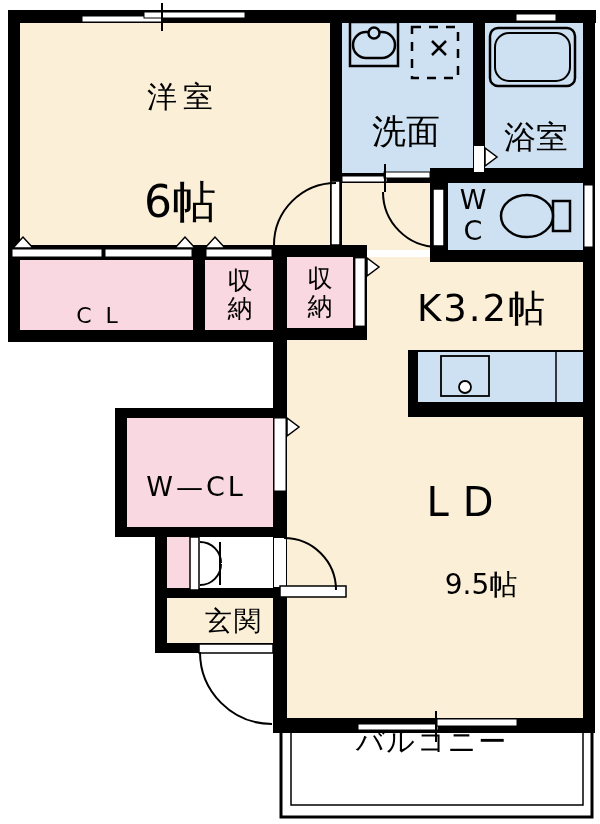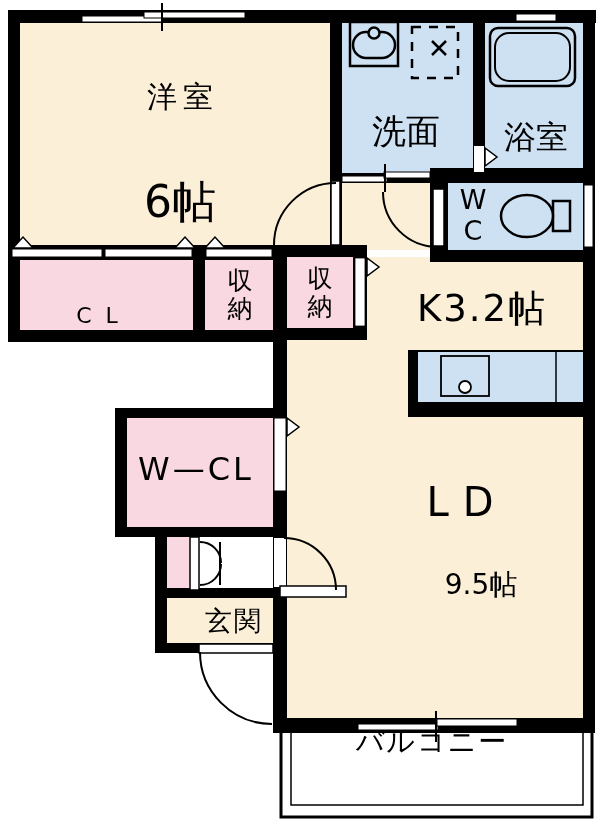--- a/index.html
+++ b/index.html
@@ -162,21 +162,21 @@
     <div>W</div>
     <div>C</div>
   </div>
 
   <div class="label" style="left:104px;top:280px;font-size:22px;letter-spacing:14px;margin-top:36px;">CL</div>
   <div class="label vertical" style="left:240px;top:295px;font-size:25px;">収納</div>
   <div class="label vertical" style="left:320px;top:293px;font-size:25px;">収納</div>
 
   <div class="label" style="left:482px;top:308px;font-size:37px;letter-spacing:2px;">K3.2帖</div>
 
-  <div class="label" style="left:196px;top:469px;font-size:32px;letter-spacing:3px;">W—CL</div>
+  <div class="label" style="left:196px;top:486px;font-size:27px;letter-spacing:3px;">W—CL</div>
 
   <div class="label" style="left:455px;top:502px;font-size:40px;letter-spacing:14px;margin-left:12px;">LD</div>
   <div class="label" style="left:481px;top:585px;font-size:28px;">9.5帖</div>
 
   <div class="label" style="left:234px;top:620px;font-size:27px;letter-spacing:2px;">玄関</div>
 
   <div class="label" style="left:432px;top:742px;font-size:28px;letter-spacing:2px;">バルコニー</div>
 </div>
 
 </body></html>

